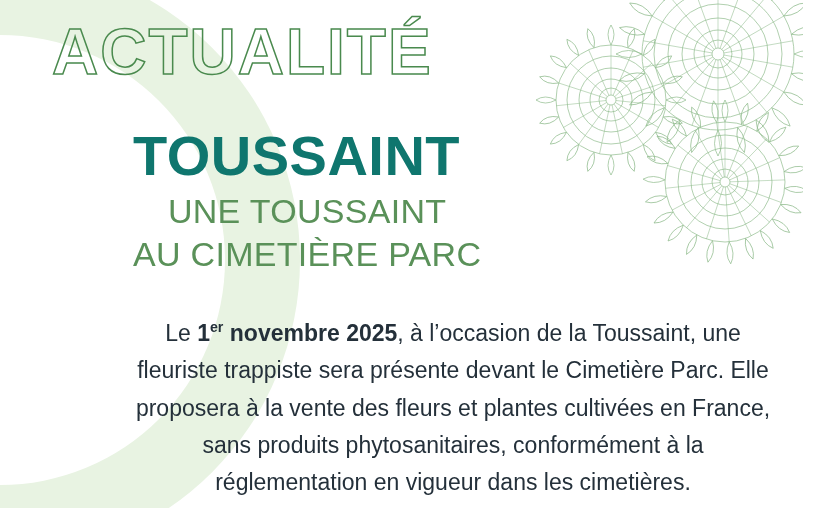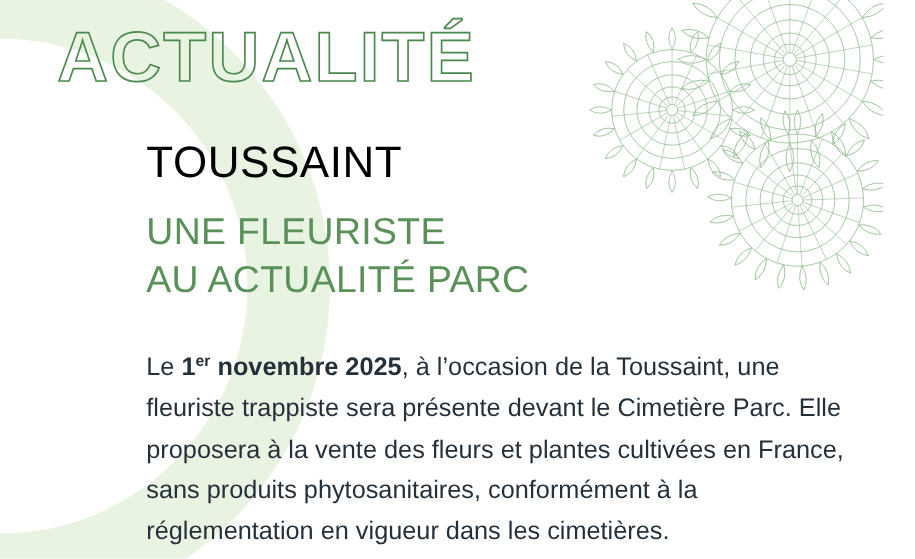--- a/index.html
+++ b/index.html
@@ -9,20 +9,21 @@
   }
   body {
     font-family: "Liberation Sans", sans-serif;
   }
   #poster {
     position: relative;
     width: 803px;
     height: 508px;
     overflow: hidden;
     background: #ffffff;
+    text-align: center;
   }
 
   
   .bg-arc {
     position: absolute;
     left: -300px;
     top: -40px;
     width: 600px;
     height: 600px;
     border-radius: 50%;
@@ -70,24 +71,24 @@
     color: transparent;
     -webkit-text-stroke: 1.5px #4a8a4e;
     text-stroke: 1.5px #4a8a4e;
     font-family: "Liberation Sans", sans-serif;
   }
 
   .title {
     position: absolute;
     left: 133px;
     top: 128px;
-    font-size: 40px;
-    font-weight: normal;
+    font-size: 56px;
+    font-weight: bold;
     letter-spacing: 0.5px;
-    color: #000000;
+    color: #0f766e;
     line-height: 1;
   }
 
   .subtitle {
     position: absolute;
     left: 133px;
     top: 190px;
     font-size: 34px;
     font-weight: normal;
     color: #5a9159;
@@ -282,20 +283,20 @@
     </g>
   </svg>
 
   <div class="content">
 
     <div class="eyebrow">ACTUALITÉ</div>
 
     <div class="title">TOUSSAINT</div>
 
     <div class="subtitle">
-      <span class="line1">UNE FLEURISTE</span>
-      <span class="line2">AU ACTUALITÉ PARC</span>
+      <span class="line1">UNE TOUSSAINT</span>
+      <span class="line2">AU CIMETIÈRE PARC</span>
     </div>
 
     <p class="body-text"><span>Le </span><b><span>1</span><sup>er</sup><span> novembre 2025</span></b><span>, à l’occasion de la Toussaint, une fleuriste trappiste sera présente devant le Cimetière Parc. Elle proposera à la vente des fleurs et plantes cultivées en France, sans produits phytosanitaires, conformément à la réglementation en vigueur dans les cimetières.</span></p>
 
   </div>
 </div>
 
 </body></html>

